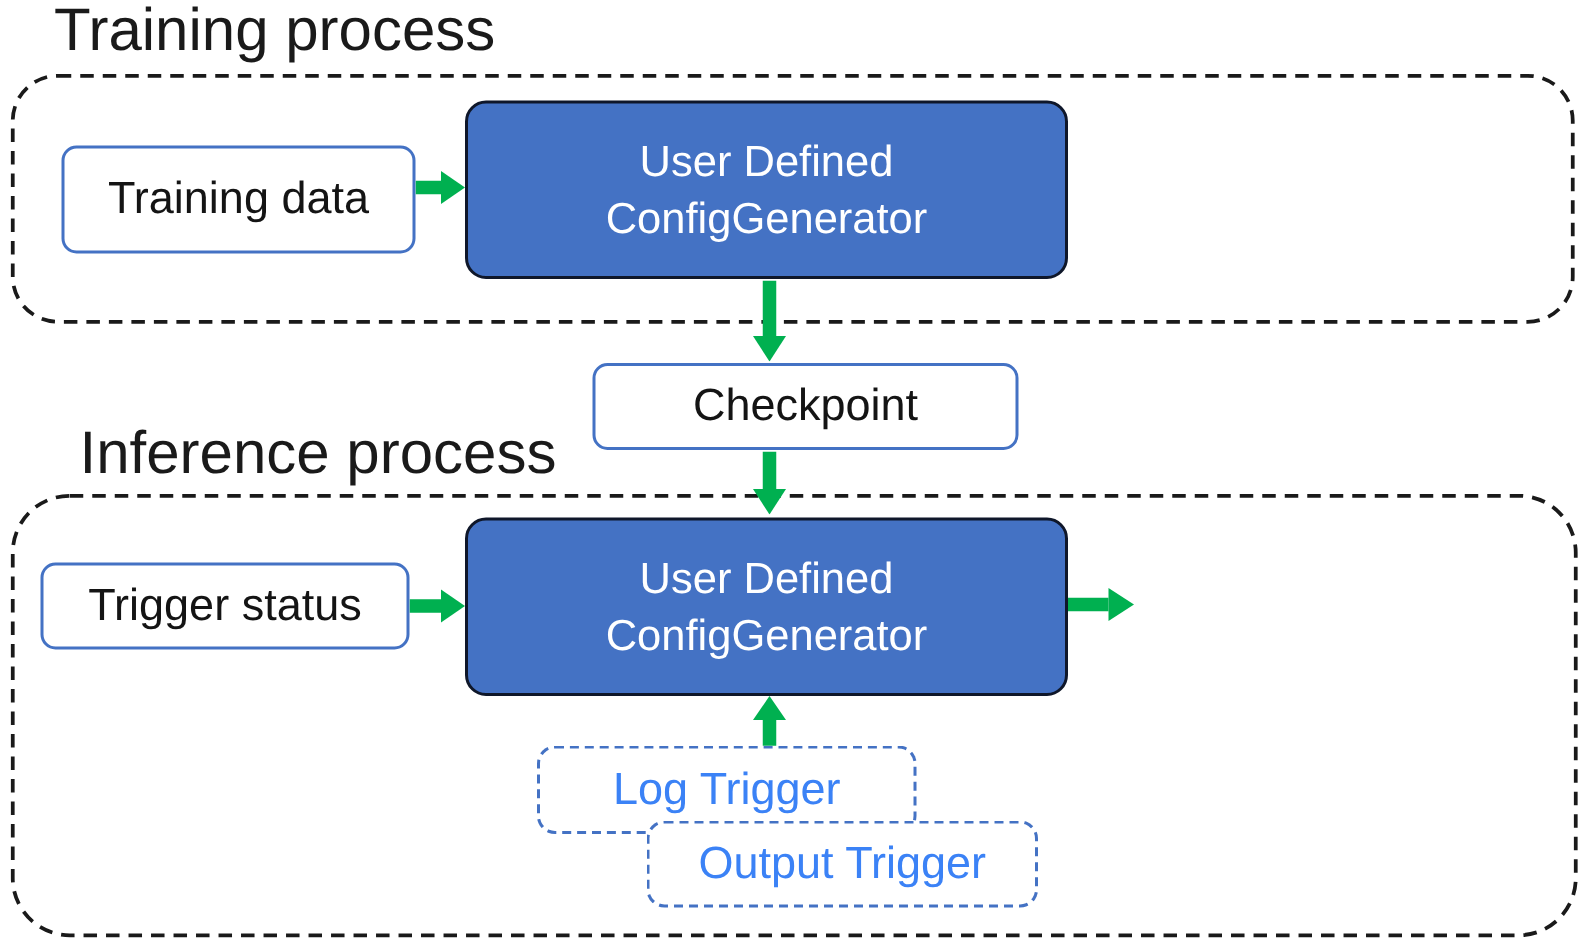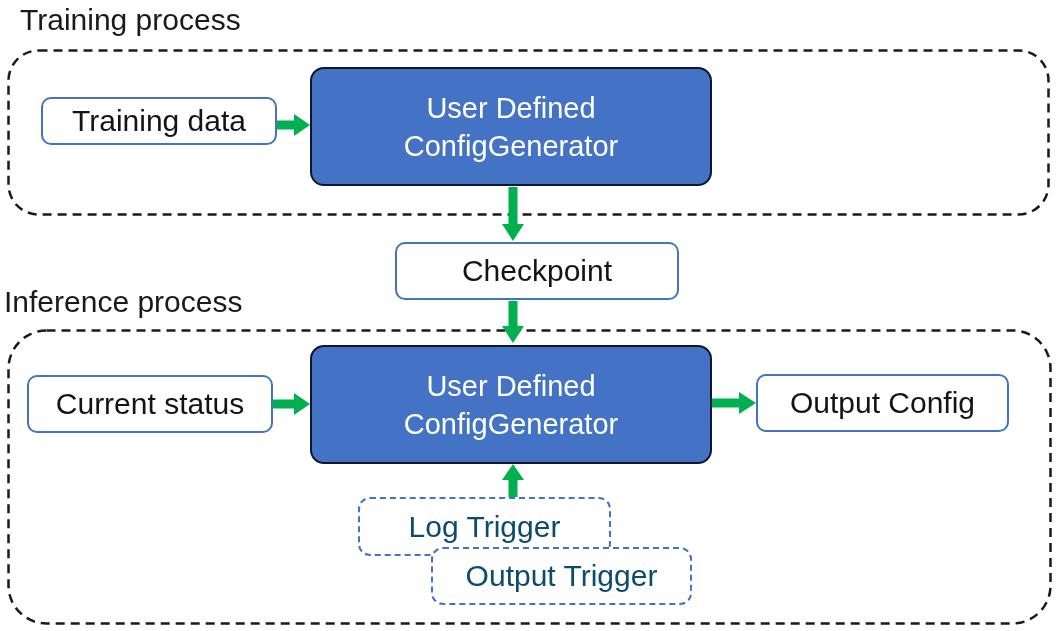--- a/index.html
+++ b/index.html
@@ -12,24 +12,25 @@
     width: 1057px;
     height: 631px;
     background: #ffffff;
     font-family: "Liberation Sans", sans-serif;
     overflow: hidden;
   }
   .abs { position: absolute; }
 
   .section-label {
     position: absolute;
-    font-size: 30px;
+    font-size: 40px;
     line-height: 36px;
     color: #1a1a1a;
     white-space: nowrap;
+    margin-left: 16px;
   }
 
   .io-box {
     position: absolute;
     background: #ffffff;
     border: 2px solid #4472c4;
     border-radius: 10px;
     display: flex;
     align-items: center;
     justify-content: center;
@@ -57,45 +58,45 @@
 
   .trigger-box {
     position: absolute;
     background: #ffffff;
     border: 2px dashed #4472c4;
     border-radius: 12px;
     display: flex;
     align-items: center;
     justify-content: center;
     font-size: 30px;
-    color: #0c4a6e;
+    color: #3b82f6;
     box-sizing: border-box;
     white-space: nowrap;
   }
 
   .arrow-svg { position: absolute; display: block; }
 </style>
 </head>
 <body>
 
 <div class="canvas">
 
   <div class="section-label" style="left:20px; top:2px;">Training process</div>
 
-  <div class="section-label" style="left:4px; top:284px;">Inference process</div>
+  <div class="section-label" style="left:37px; top:284px;">Inference process</div>
 
   <svg class="abs" style="left:6px; top:48px;" width="1046" height="170">
     <rect x="2.5" y="2.5" width="1040" height="164" rx="30" ry="30" fill="none" stroke="#1a1a1a" stroke-width="2.5" stroke-dasharray="9 6"></rect>
   </svg>
 
   <svg class="abs" style="left:6px; top:328px;" width="1048" height="299">
     <rect x="2.5" y="2.5" width="1042" height="293" rx="38" ry="38" fill="none" stroke="#1a1a1a" stroke-width="2.5" stroke-dasharray="9 6"></rect>
   </svg>
 
-  <div class="io-box" style="left:41px; top:97px; width:236px; height:48px;">
+  <div class="io-box" style="left:41px; top:97px; width:236px; height:72px;">
     <span>Training data</span>
   </div>
 
   <svg class="arrow-svg" style="left:277px; top:111px;" width="33" height="28" viewBox="0 0 33 28">
     <rect x="0" y="9.5" width="17" height="9" fill="#00b050"></rect>
     <polygon points="17,3 33,14 17,25" fill="#00b050"></polygon>
   </svg>
 
   <div class="gen-box" style="left:310px; top:67px; width:402px; height:119px;">
     <span>User Defined</span>
@@ -110,41 +111,38 @@
   <div class="io-box" style="left:395px; top:242px; width:284px; height:58px;">
     <span>Checkpoint</span>
   </div>
 
   <svg class="arrow-svg" style="left:499px; top:301px;" width="28" height="42" viewBox="0 0 28 42">
     <rect x="9.5" y="0" width="9" height="26" fill="#00b050"></rect>
     <polygon points="3,25 25,25 14,42" fill="#00b050"></polygon>
   </svg>
 
   <div class="io-box" style="left:27px; top:375px; width:246px; height:58px;">
-    <span>Current status</span>
+    <span>Trigger status</span>
   </div>
 
   <svg class="arrow-svg" style="left:273px; top:390px;" width="37" height="28" viewBox="0 0 37 28">
     <rect x="0" y="9.5" width="21" height="9" fill="#00b050"></rect>
     <polygon points="21,3 37,14 21,25" fill="#00b050"></polygon>
   </svg>
 
   <div class="gen-box" style="left:310px; top:345px; width:402px; height:119px;">
     <span>User Defined</span>
     <span>ConfigGenerator</span>
   </div>
 
   <svg class="arrow-svg" style="left:712px; top:389px;" width="44" height="28" viewBox="0 0 44 28">
     <rect x="0" y="9.5" width="27" height="9" fill="#00b050"></rect>
     <polygon points="27,3 44,14 27,25" fill="#00b050"></polygon>
   </svg>
 
-  <div class="io-box" style="left:756px; top:374px; width:253px; height:58px;">
-    <span>Output Config</span>
-  </div>
 
   <svg class="arrow-svg" style="left:499px; top:464px;" width="28" height="34" viewBox="0 0 28 34">
     <polygon points="14,0 25,16 3,16" fill="#00b050"></polygon>
     <rect x="9.5" y="15" width="9" height="19" fill="#00b050"></rect>
   </svg>
 
   <div class="trigger-box" style="left:358px; top:497px; width:253px; height:59px; z-index:1;">
     <span>Log Trigger</span>
   </div>
 

